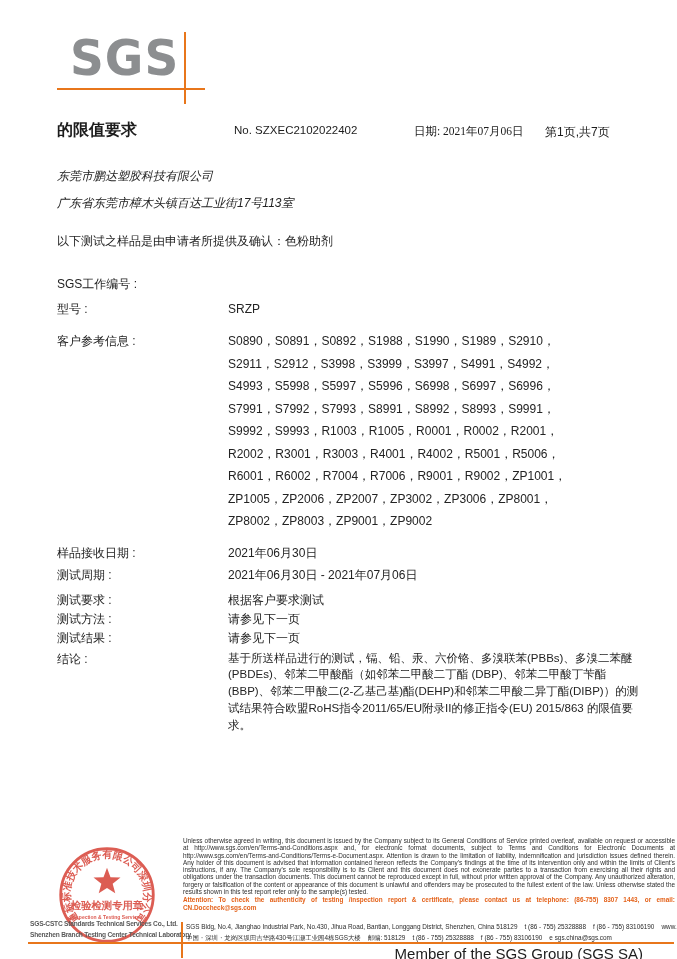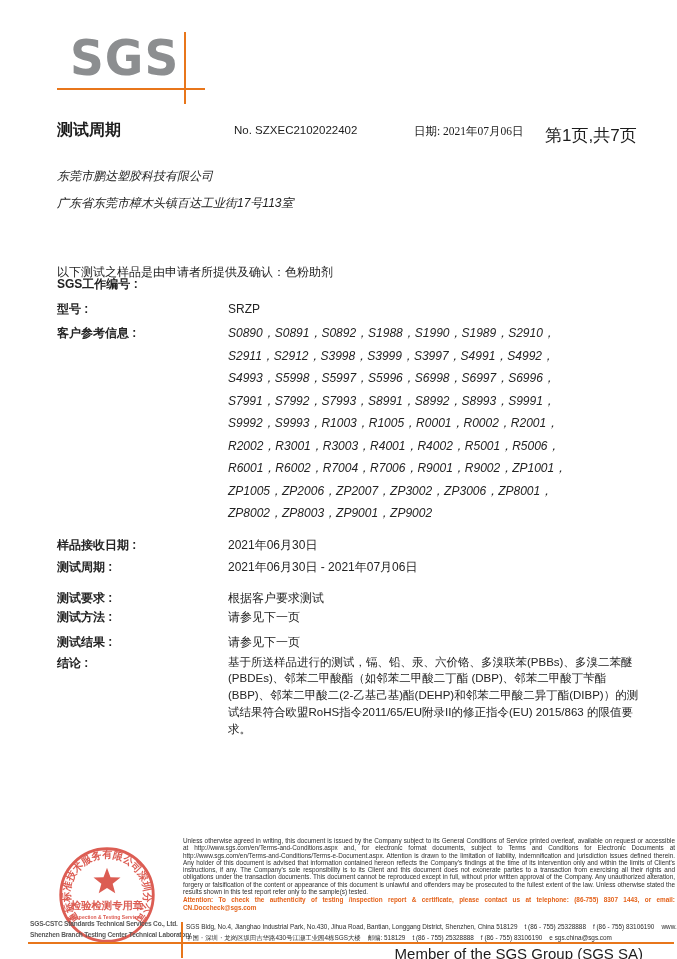--- a/index.html
+++ b/index.html
@@ -13,31 +13,31 @@
     position:absolute;left:70px;top:33px;font-family:"DejaVu Sans",sans-serif;
     font-weight:bold;font-size:47px;line-height:50px;color:var(--logo_gray,#8c8e90);
     letter-spacing:1px;transform:scaleY(1.04);
   }
   .logo-hline{position:absolute;left:57px;top:88px;width:148px;height:2px;background:var(--accent,#e8761b);}
   .logo-vline{position:absolute;left:184px;top:32px;width:2px;height:72px;background:var(--accent,#e8761b);}
   
   .report-title{position:absolute;left:57px;top:120px;font-size:16px;font-weight:bold;color:#1c1c1c;}
   .report-no{position:absolute;left:234px;top:124px;font-size:11.5px;color:#1c1c1c;}
   .report-date{position:absolute;left:414px;top:124px;font-size:11.5px;color:#1c1c1c;font-family:Liberation Serif, serif;}
-  .report-page{position:absolute;left:545px;top:124px;font-size:17px;color:#1c1c1c;}
+  .report-page{position:absolute;left:545px;top:124px;font-size:12px;color:#1c1c1c;}
   
   .applicant{position:absolute;left:57px;top:163px;font-size:12px;line-height:27px;font-style:italic;}
   
-  .intro{position:absolute;left:57px;top:264px;font-size:12px;}
+  .intro{position:absolute;left:57px;top:233px;font-size:12px;}
   
   .fields{position:absolute;left:57px;top:275px;width:585px;font-size:12px;}
   .frow{display:flex;align-items:flex-start;}
-  .frow .flabel{width:171px;flex-shrink:0;line-height:19px;font-weight:bold;}
+  .frow .flabel{width:171px;flex-shrink:0;line-height:19px;}
   .frow .fvalue{flex:1;line-height:19px;}
-  .ref-line{line-height:22.5px;font-style:italic;}
+  .ref-line{line-height:22.5px;}
   .conclusion .fvalue{font-size:11.5px;line-height:16.8px;width:417px;flex:none;}
   
   .stamp{position:absolute;left:58px;top:846px;width:98px;height:98px;opacity:.88;}
   
   .lab-name{position:absolute;left:30px;top:918px;width:170px;font-size:6.6px;font-weight:bold;
     color:#5a5a5a;line-height:11px;letter-spacing:-0.2px;}
   
   .disclaimer{position:absolute;left:183px;top:837px;width:492px;font-size:6.4px;line-height:7.3px;
     text-align:justify;color:#2e2e2e;}
   .attention{color:var(--attention_orange,#e4621a);font-weight:bold;margin-top:1px;line-height:7.5px;}
@@ -48,39 +48,39 @@
   .footer-vline{position:absolute;left:181px;top:922px;width:2px;height:36px;background:var(--accent,#e8761b);}
   .member{position:absolute;right:34px;top:945px;font-size:15px;color:#1c1c1c;}
 </style>
 </head>
 <body>
 
 <div class="logo-text">SGS</div>
 <div class="logo-hline"></div>
 <div class="logo-vline"></div>
 
-<div class="report-title">测试周期</div>
+<div class="report-title">的限值要求</div>
 <div class="report-no">No. SZXEC2102022402</div>
 <div class="report-date">日期: 2021年07月06日</div>
 <div class="report-page">第1页,共7页</div>
 
 <div class="applicant">
   <div>东莞市鹏达塑胶科技有限公司</div>
   <div>广东省东莞市樟木头镇百达工业街17号113室</div>
 </div>
 
 <div class="intro">以下测试之样品是由申请者所提供及确认：色粉助剂</div>
 
 <div class="fields">
 
   <div class="frow" style="margin-bottom:6px">
     <div class="flabel">SGS工作编号 :</div>
   </div>
 
-  <div class="frow" style="margin-bottom:3px">
+  <div class="frow" style="margin-bottom:11px">
     <div class="flabel">型号 :</div>
     <div class="fvalue">SRZP</div>
   </div>
 
   <div class="frow">
     <div class="flabel" style="line-height:22.5px">客户参考信息 :</div>
     <div class="fvalue">
       <div class="ref-line">S0890，S0891，S0892，S1988，S1990，S1989，S2910，</div>
       <div class="ref-line">S2911，S2912，S3998，S3999，S3997，S4991，S4992，</div>
       <div class="ref-line">S4993，S5998，S5997，S5996，S6998，S6997，S6996，</div>
@@ -91,31 +91,31 @@
       <div class="ref-line">ZP1005，ZP2006，ZP2007，ZP3002，ZP3006，ZP8001，</div>
       <div class="ref-line">ZP8002，ZP8003，ZP9001，ZP9002</div>
     </div>
   </div>
 
   <div class="frow" style="margin-top:11px;margin-bottom:3px">
     <div class="flabel">样品接收日期 :</div>
     <div class="fvalue">2021年06月30日</div>
   </div>
 
-  <div class="frow" style="margin-bottom:12px">
+  <div class="frow" style="margin-bottom:6px">
     <div class="flabel">测试周期 :</div>
     <div class="fvalue">2021年06月30日 - 2021年07月06日</div>
   </div>
 
   <div class="frow">
     <div class="flabel">测试要求 :</div>
     <div class="fvalue">根据客户要求测试</div>
   </div>
 
-  <div class="frow" style="margin-bottom:6px">
+  <div class="frow" style="margin-bottom:0">
     <div class="flabel">测试方法 :</div>
     <div class="fvalue">请参见下一页</div>
   </div>
 
   <div class="frow" style="margin-bottom:2px">
     <div class="flabel">测试结果 :</div>
     <div class="fvalue">请参见下一页</div>
   </div>
 
   <div class="frow conclusion">

